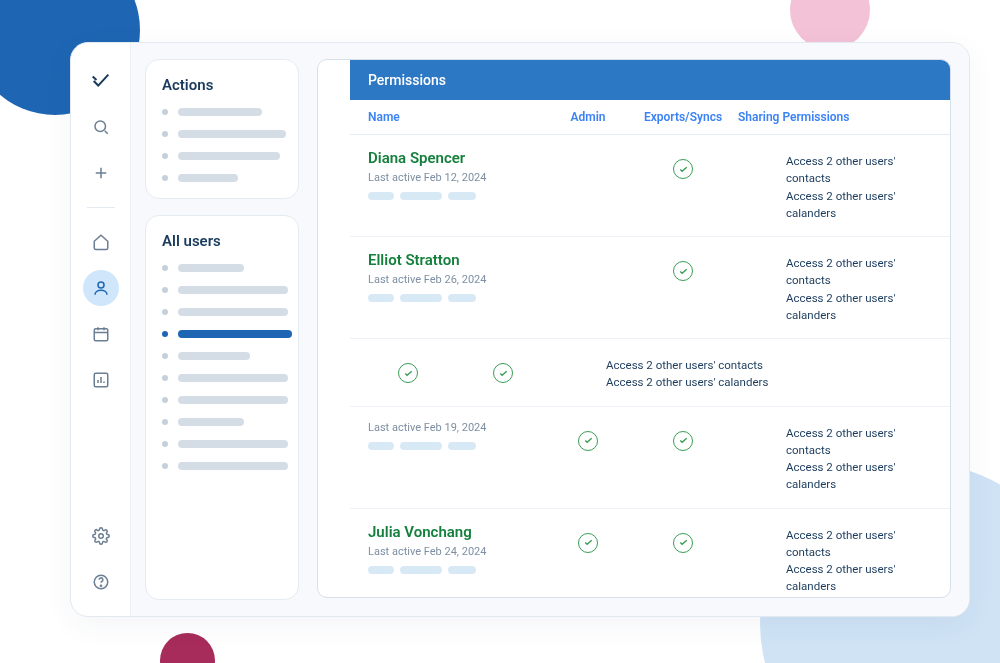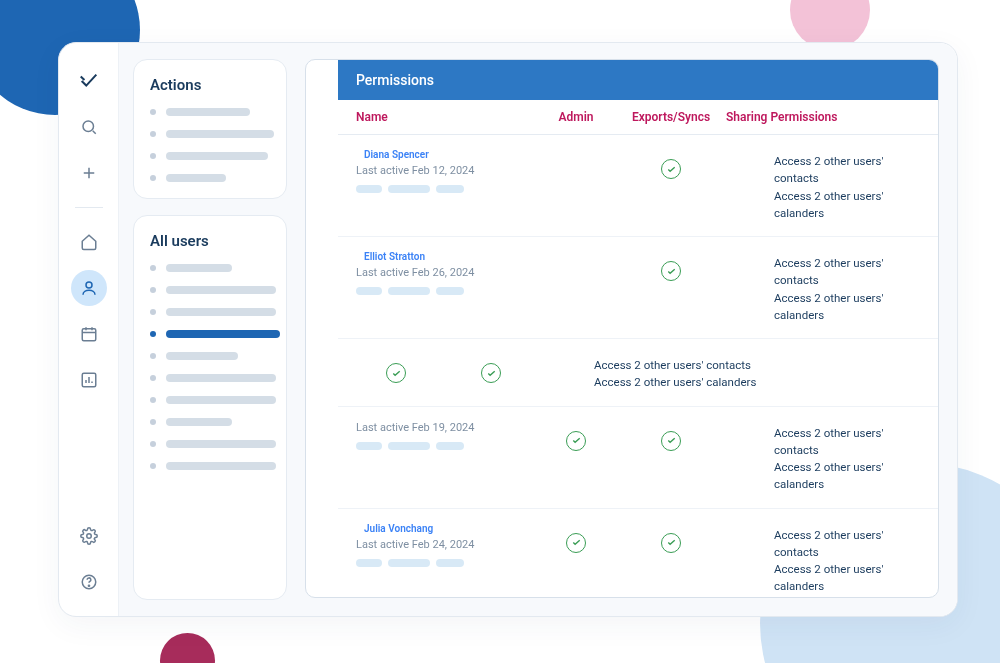--- a/index.html
+++ b/index.html
@@ -12,21 +12,21 @@
     overflow: hidden;
   }
   
   .bg-circle-1 { position:absolute; width:170px; height:170px; border-radius:50%; background:#1e66b3; top:-55px; left:-30px; z-index:0; }
   .bg-circle-2 { position:absolute; width:80px; height:80px; border-radius:50%; background:#f3c2d7; top:-30px; left:790px; z-index:0; }
   .bg-circle-3 { position:absolute; width:320px; height:320px; border-radius:50%; background:#cfe3f5; bottom:-120px; right:-80px; z-index:0; }
   .bg-circle-4 { position:absolute; width:55px; height:55px; border-radius:50%; background:#a72c5b; bottom:-25px; left:160px; z-index:0; }
 
   .app {
     position:absolute;
-    top:42px; left:58px;
+    top:42px; left:70px;
     width:900px; height:575px;
     background:#ffffff;
     border:1px solid #e3e9f0;
     border-radius:18px;
     display:flex;
     z-index:5;
     box-shadow:0 8px 30px rgba(30,60,100,0.05);
   }
 
   
@@ -111,45 +111,44 @@
     background:#2d78c4;
     color:#ffffff;
     font-size:14px;
     font-weight:500;
     padding:12px 18px;
   }
   .perm-colhead {
     display:flex;
     padding:10px 18px;
     font-size:12px;
-    color:#be185d;
+    color:#3b82f6;
     font-weight:600;
     border-bottom:1px solid #e5ebf2;
   }
   .col-name { flex:0 0 180px; }
   .col-admin { flex:0 0 80px; text-align:center; }
   .col-exports { flex:0 0 110px; text-align:center; }
   .col-sharing { flex:1; }
 
   .perm-row {
     display:flex;
     padding:14px 18px 14px;
     border-bottom:1px solid #eef2f7;
     align-items:flex-start;
   }
   .perm-row:last-child { border-bottom:none; }
   .row-name {
     flex:0 0 180px;
   }
   .user-name {
-    font-size:10px;
+    font-size:15px;
     font-weight:600;
-    color:#3b82f6;
+    color:#15803d;
     margin-bottom:4px;
-    margin-left:8px;
   }
   .user-sub {
     font-size:11px;
     color:#7e8fa2;
     margin-bottom:8px;
   }
   .chips { display:flex; gap:6px; }
   .chip {
     height:8px; border-radius:4px; background:#d8e9f6;
   }

